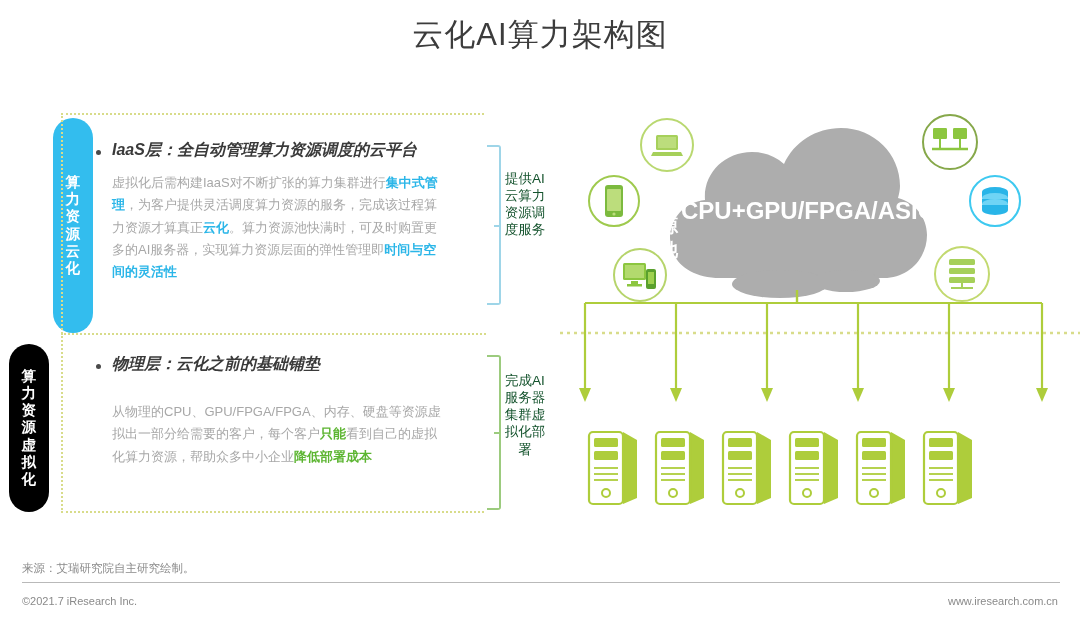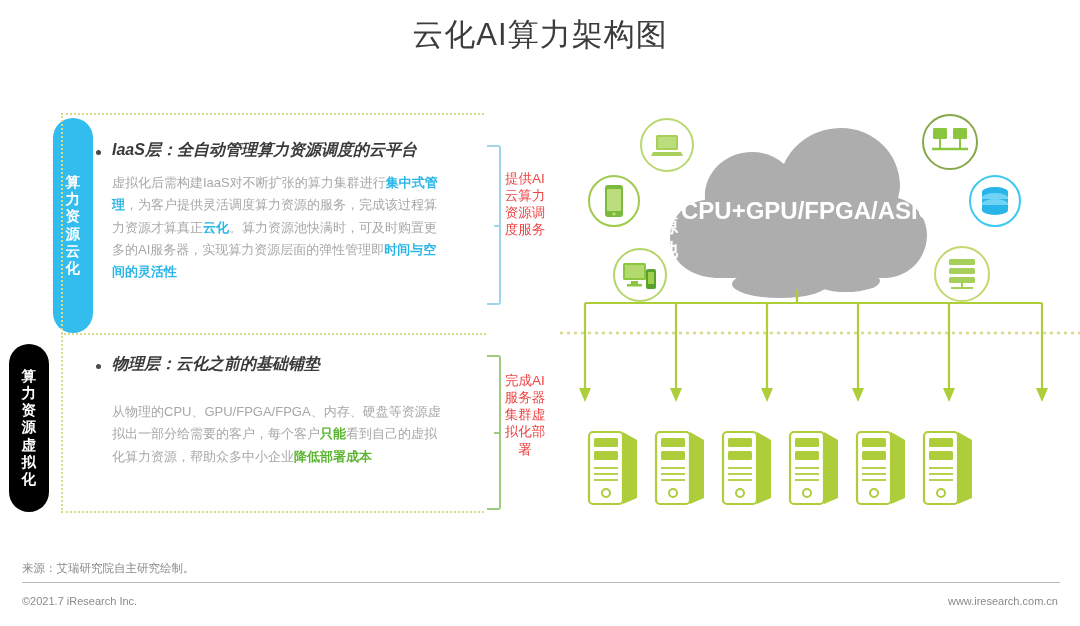--- a/index.html
+++ b/index.html
@@ -68,21 +68,21 @@
     border-radius:0 3px 3px 0;
   }
   .bracket.green{border-color:#9ccb7e;}
   .bracket-nub{
     position:absolute;width:7px;height:0;border-top:2px solid #9ed5e8;
   }
   .bracket-nub.green{border-color:#9ccb7e;}
 
   .vcaption{
     position:absolute;
-    font-size:13.5px;line-height:1.27;color:#ef4444;
+    font-size:13.5px;line-height:1.27;color:#14532d;
     width:44px;text-align:center;word-break:break-all;
     letter-spacing:0px;
   }
 
   
   .cloud{position:absolute;left:660px;top:118px;width:275px;height:185px;}
   .cloud-label{
     position:absolute;left:660px;top:118px;width:275px;height:185px;
     display:flex;flex-direction:row;align-items:center;justify-content:center;
     color:#ffffff;pointer-events:none;

